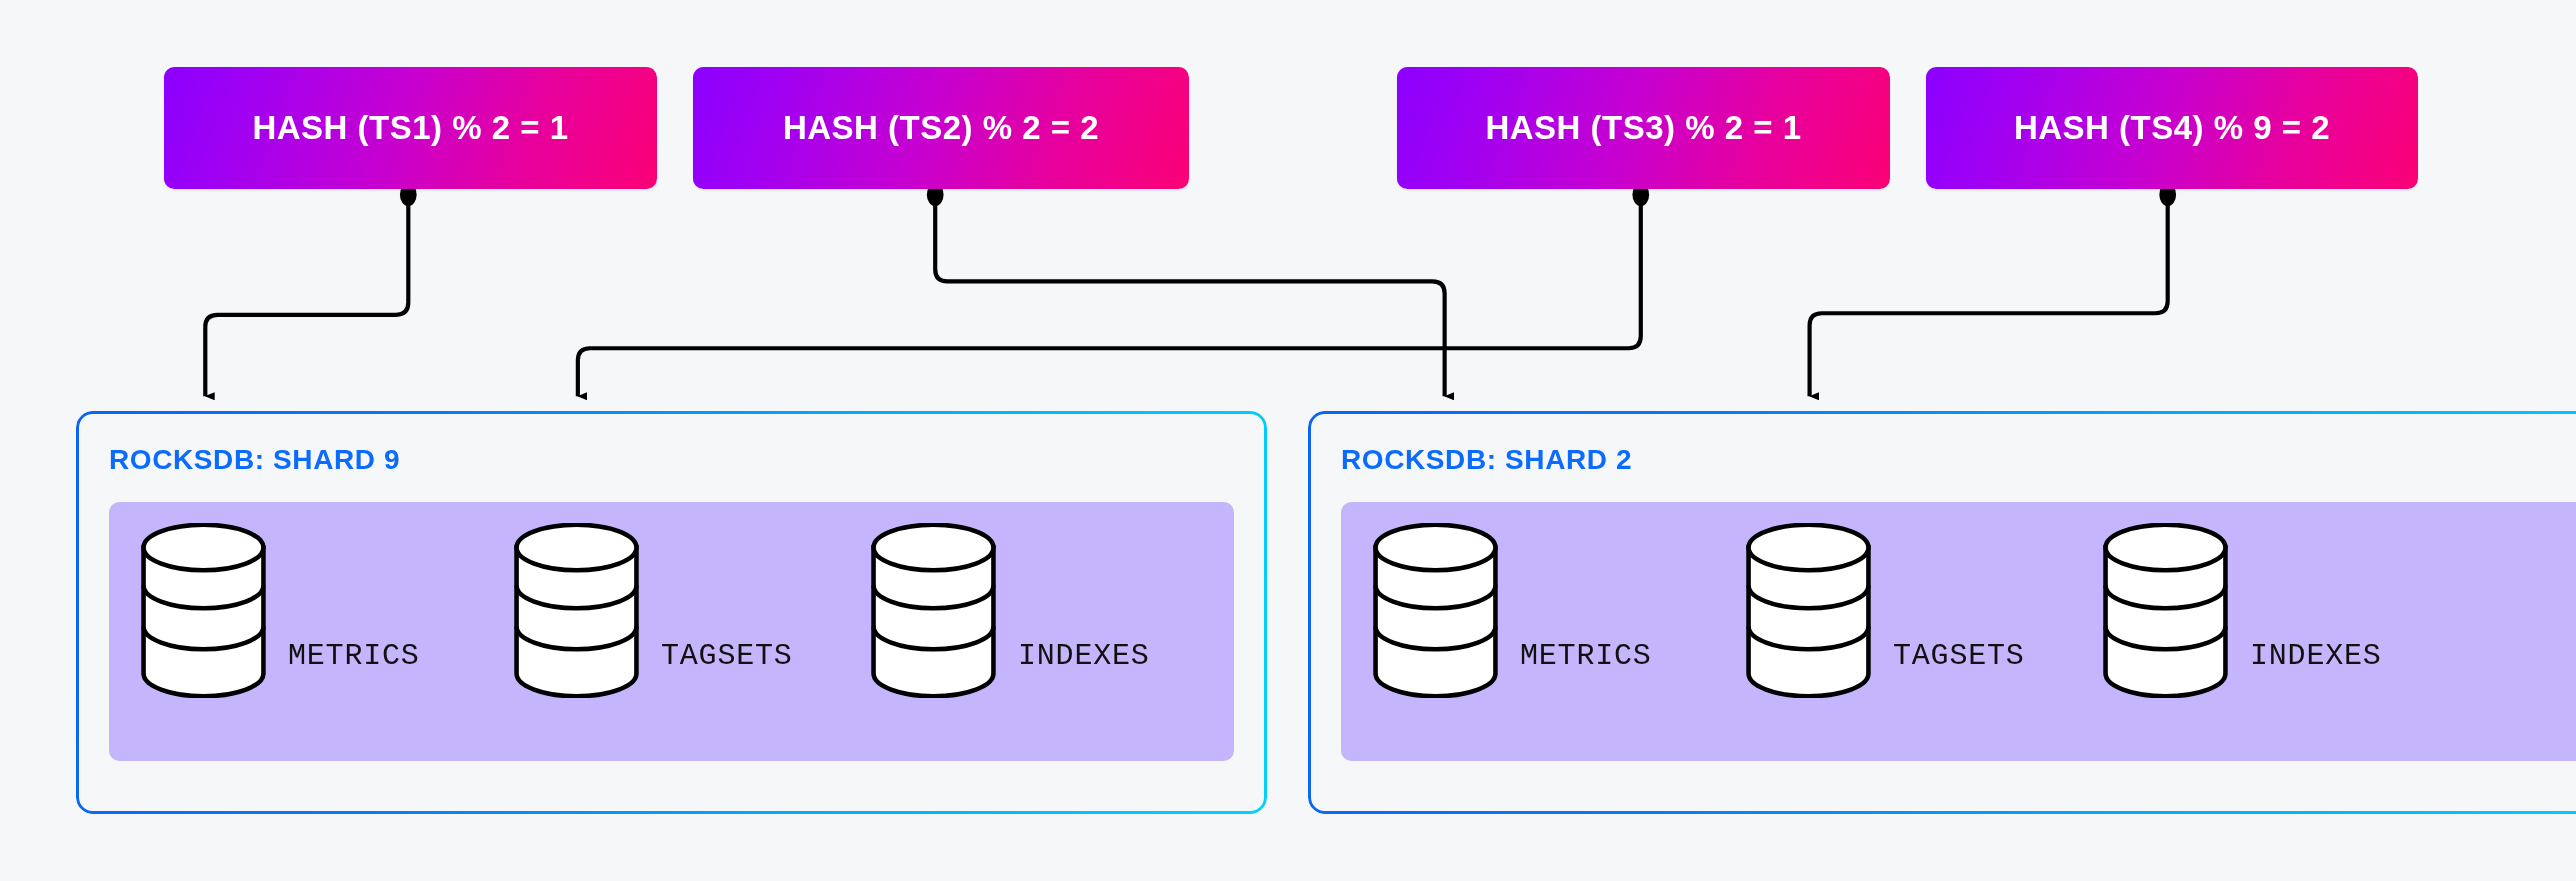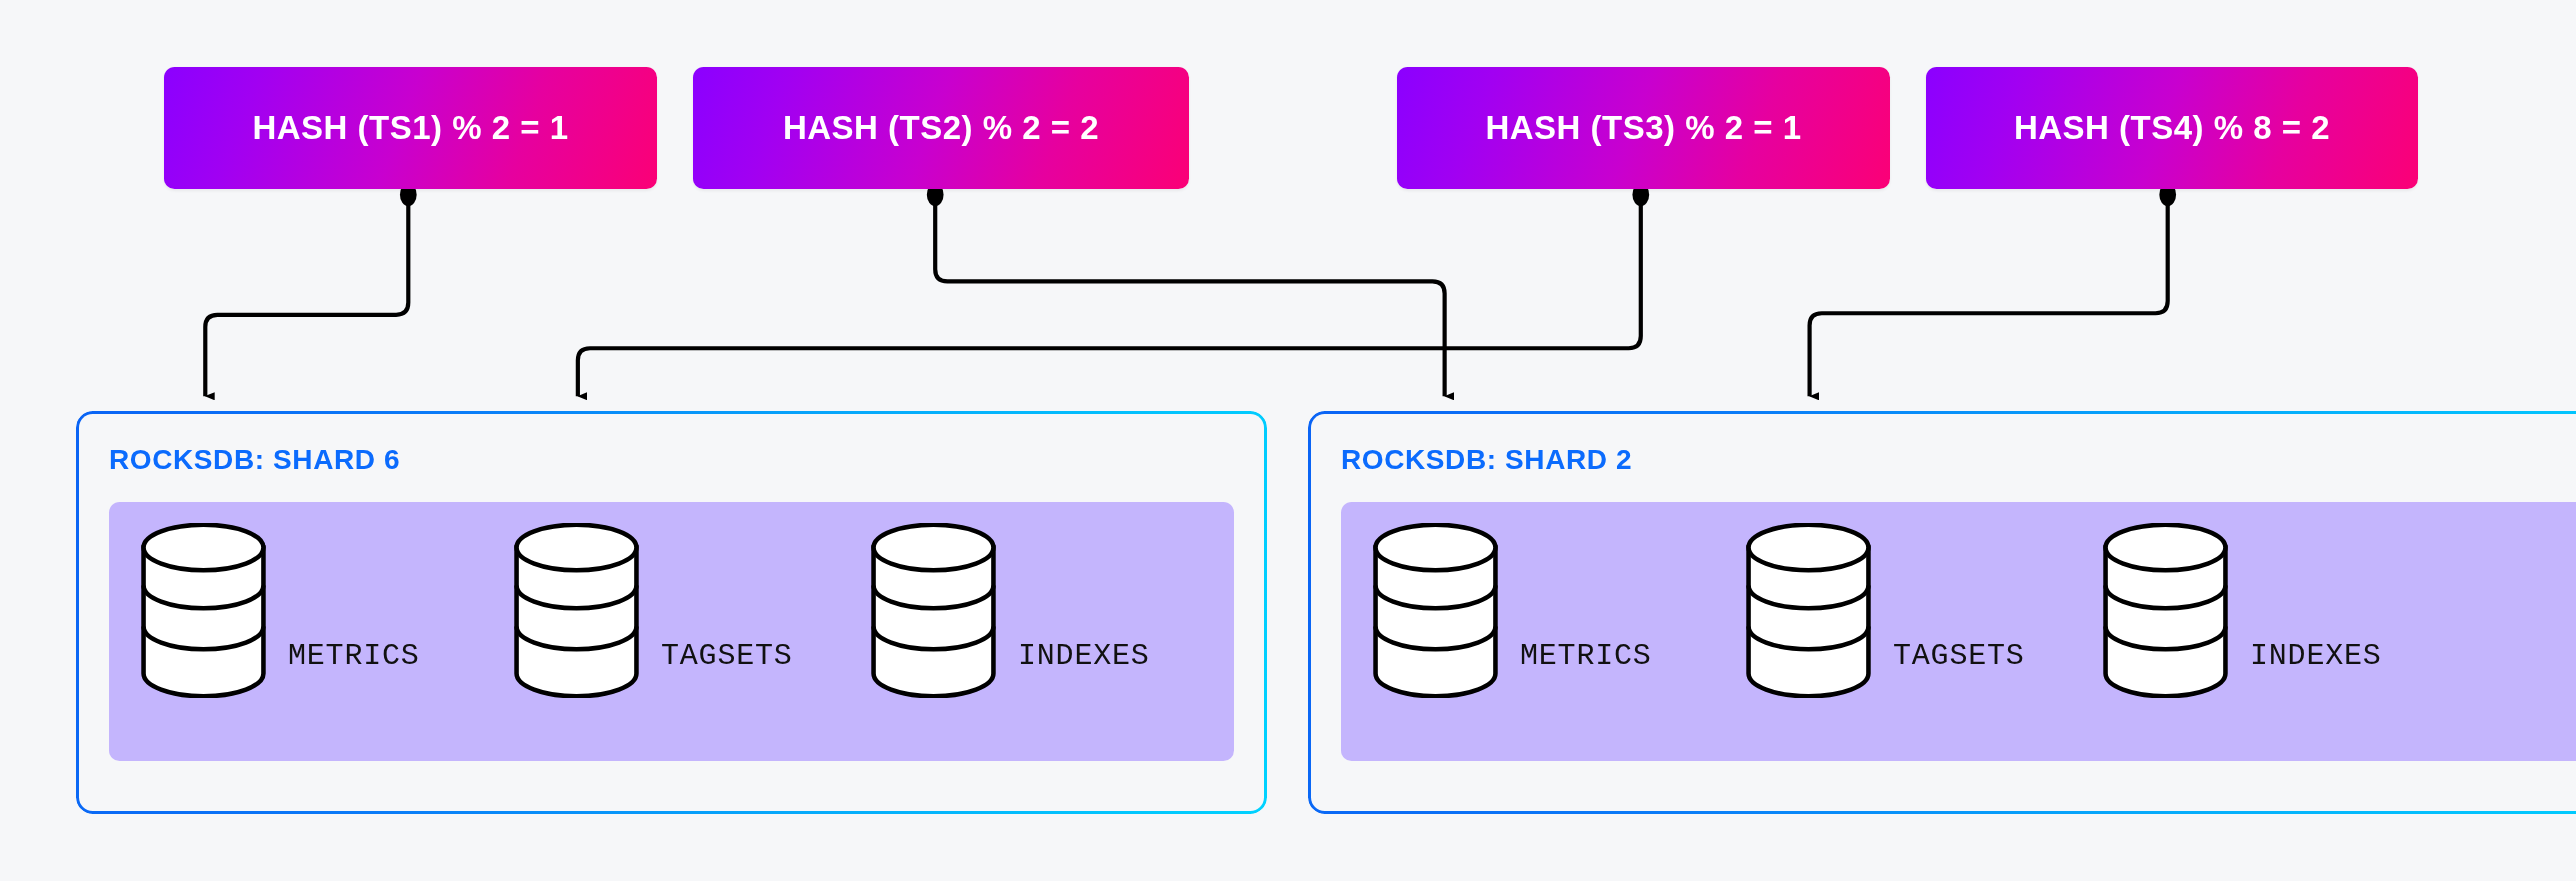--- a/index.html
+++ b/index.html
@@ -153,26 +153,26 @@
 
   <div class="hash-box" style="left:693px; top:67px; width:496px;">
     <span class="hash-label">HASH (TS2) % 2 = 2</span>
   </div>
 
   <div class="hash-box" style="left:1397px; top:67px; width:493px;">
     <span class="hash-label">HASH (TS3) % 2 = 1</span>
   </div>
 
   <div class="hash-box" style="left:1926px; top:67px; width:492px;">
-    <span class="hash-label">HASH (TS4) % 8 = 2</span>
+    <span class="hash-label">HASH (TS4) % 9 = 2</span>
   </div>
 
   <div class="shard-box" style="left:76px; width:1191px;">
     <div class="shard-border"></div>
-    <div class="shard-title">ROCKSDB: SHARD 6</div>
+    <div class="shard-title">ROCKSDB: SHARD 9</div>
     <div class="store-panel">
 
       <div class="store-item" style="left:30px;">
         <svg class="cyl" viewBox="0 0 170 230">
           <path d="M6,32 L6,198 A79,30 0 0 0 164,198 L164,32 Z" fill="#ffffff" stroke="#000000" stroke-width="6"></path>
           <ellipse cx="85" cy="32" rx="79" ry="30" fill="#ffffff" stroke="#000000" stroke-width="6"></ellipse>
           <path d="M6,82 A79,30 0 0 0 164,82" fill="none" stroke="#000000" stroke-width="6"></path>
           <path d="M6,136 A79,30 0 0 0 164,136" fill="none" stroke="#000000" stroke-width="6"></path>
         </svg>
         <span class="store-label">METRICS</span>

